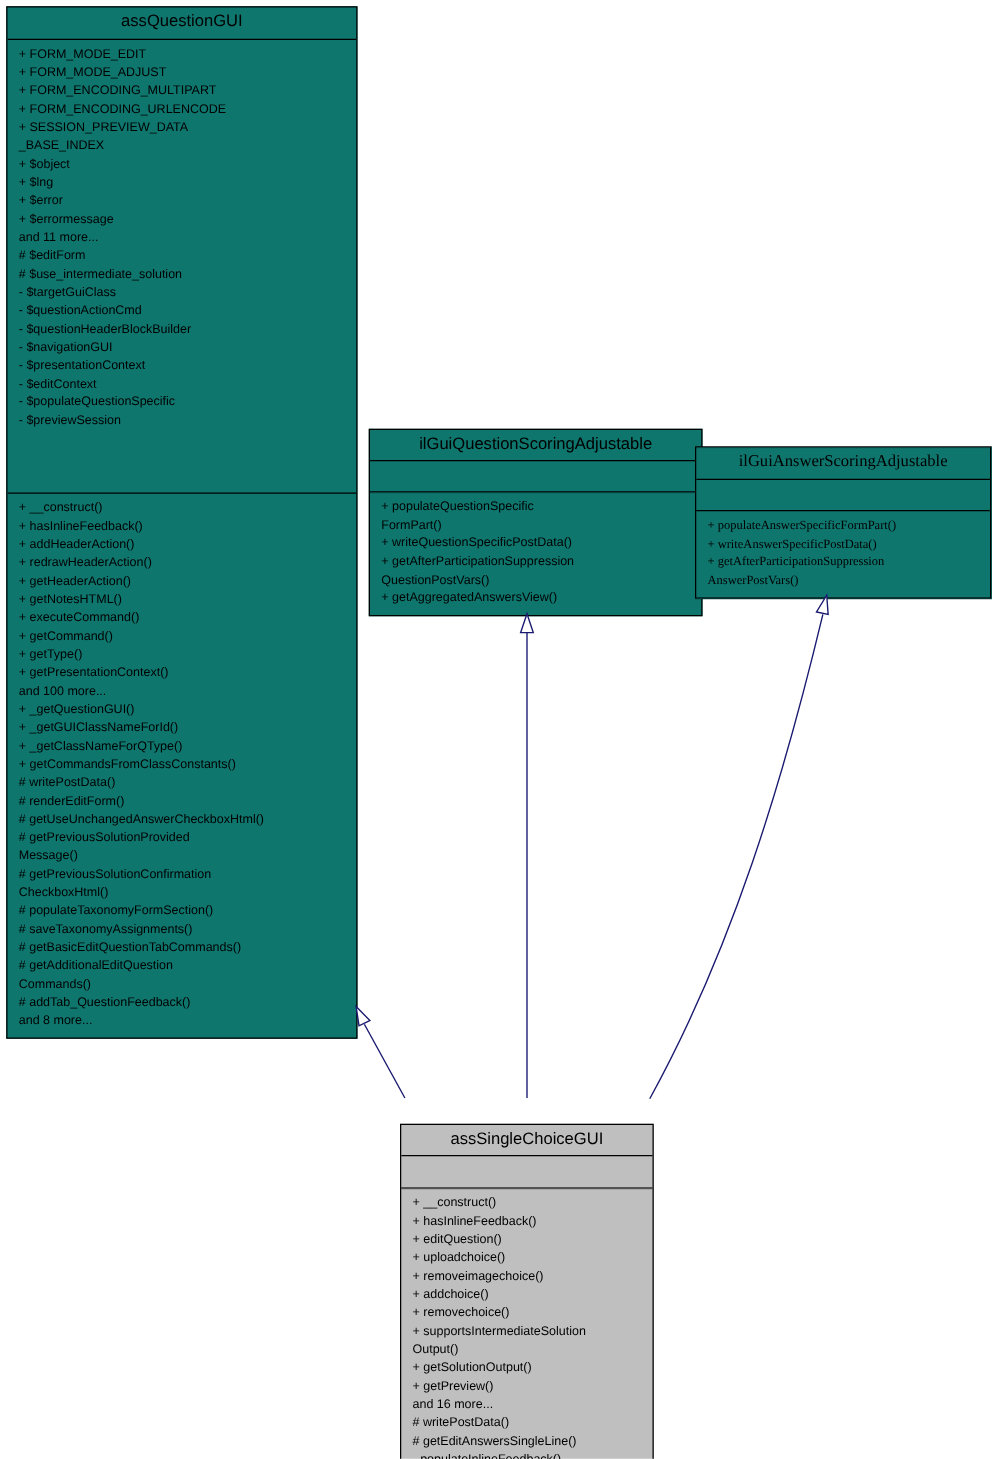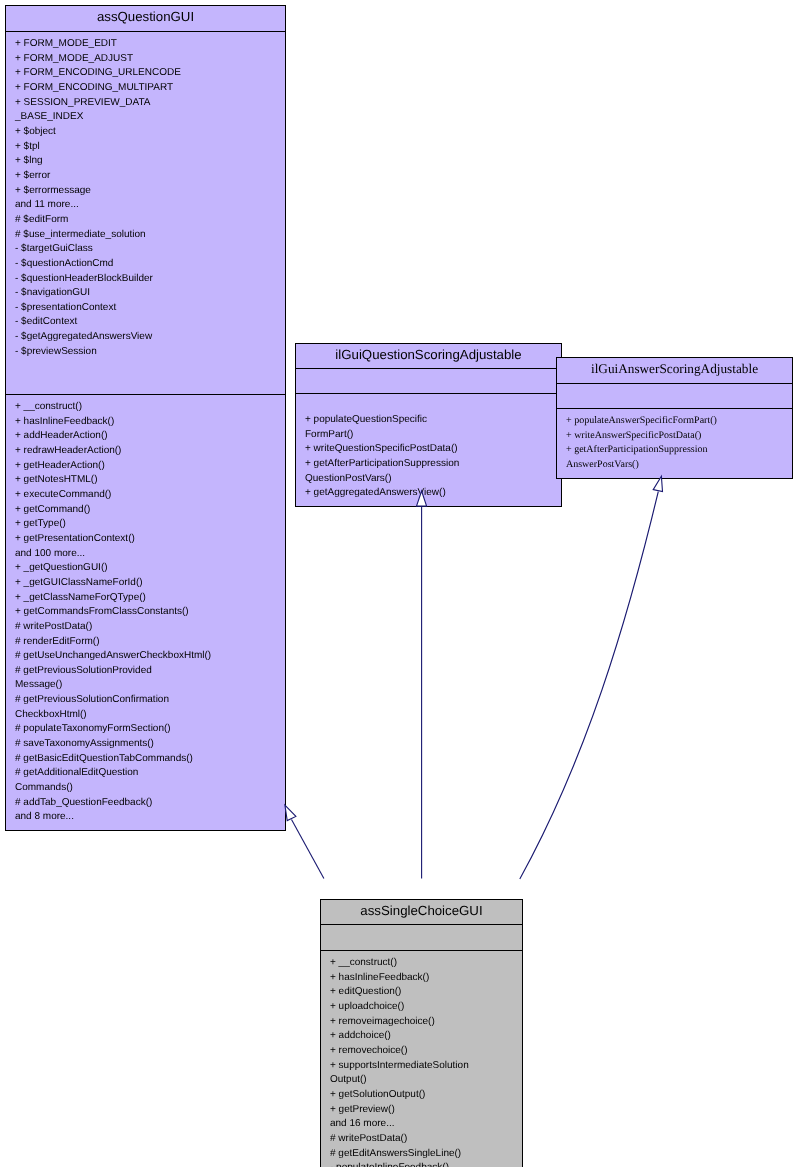--- a/index.html
+++ b/index.html
@@ -1,21 +1,21 @@
 <!DOCTYPE html>
 <html><head>
 <meta charset="utf-8">
 <title>assSingleChoiceGUI Class Diagram</title>
 <style>
   html,body{margin:0;padding:0;background:#ffffff;}
   body{width:798px;height:1167px;position:relative;overflow:hidden;
        font-family:"Liberation Sans",sans-serif;color:#000000;
        -webkit-font-smoothing:antialiased;text-rendering:geometricPrecision;}
   #canvas{position:absolute;left:0;top:0;width:798px;height:1167px;}
-  .node{position:absolute;box-sizing:border-box;border:1px solid #000000;background:#c4b5fd;}
+  .node{position:absolute;box-sizing:border-box;border:1px solid #000000;background:#0f766e;}
   .node.filled{background:#bfbfbf;}
   .node-title{text-align:center;font-size:13.25px;line-height:14.66px;
               border-bottom:1px solid #000000;box-sizing:border-box;padding-top:4px;}
   .node-attrs,.node-methods{font-size:10px;line-height:14.66px;box-sizing:border-box;
               padding:5px 3px 0px 9px;overflow:hidden;}
   .node-attrs{border-bottom:1px solid #000000;}
   .row{white-space:pre;}
   .node-title,.node-attrs,.node-methods{will-change:opacity;}
   svg.edges{position:absolute;left:0;top:0;width:798px;height:1167px;overflow:visible;}
   .edge-line{fill:none;stroke:#191970;stroke-width:1.1;}
@@ -25,39 +25,38 @@
 <body>
 
 <div id="canvas">
   <div class="node" style="left:5px;top:5px;width:281px;">
     <div class="node-title" style="height:26px;">
       <span>assQuestionGUI</span>
     </div>
     <div class="node-attrs" style="height:363px;">
       <div class="row">+ FORM_MODE_EDIT</div>
       <div class="row">+ FORM_MODE_ADJUST</div>
+      <div class="row">+ FORM_ENCODING_MULTIPART</div>
       <div class="row">+ FORM_ENCODING_URLENCODE</div>
-      <div class="row">+ FORM_ENCODING_MULTIPART</div>
       <div class="row">+ SESSION_PREVIEW_DATA</div>
       <div class="row">_BASE_INDEX</div>
       <div class="row">+ $object</div>
-      <div class="row">+ $tpl</div>
       <div class="row">+ $lng</div>
       <div class="row">+ $error</div>
       <div class="row">+ $errormessage</div>
       <div class="row">and 11 more...</div>
       <div class="row"># $editForm</div>
       <div class="row"># $use_intermediate_solution</div>
       <div class="row">- $targetGuiClass</div>
       <div class="row">- $questionActionCmd</div>
       <div class="row">- $questionHeaderBlockBuilder</div>
       <div class="row">- $navigationGUI</div>
       <div class="row">- $presentationContext</div>
       <div class="row">- $editContext</div>
-      <div class="row">- $getAggregatedAnswersView</div>
+      <div class="row">- $populateQuestionSpecific</div>
       <div class="row">- $previewSession</div>
     </div>
     <div class="node-methods" style="height:435px;">
       <div class="row">+ __construct()</div>
       <div class="row">+ hasInlineFeedback()</div>
       <div class="row">+ addHeaderAction()</div>
       <div class="row">+ redrawHeaderAction()</div>
       <div class="row">+ getHeaderAction()</div>
       <div class="row">+ getNotesHTML()</div>
       <div class="row">+ executeCommand()</div>
@@ -84,21 +83,21 @@
       <div class="row"># addTab_QuestionFeedback()</div>
       <div class="row">and 8 more...</div>
     </div>
   </div>
   <div class="node" style="left:295px;top:343px;width:267px;">
     <div class="node-title" style="height:25px;">
       <span>ilGuiQuestionScoringAdjustable</span>
     </div>
     <div class="node-attrs" style="height:25px;">
     </div>
-    <div class="node-methods" style="height:98px;margin-top:14px;">
+    <div class="node-methods" style="height:98px;">
       <div class="row">+ populateQuestionSpecific</div>
       <div class="row">FormPart()</div>
       <div class="row">+ writeQuestionSpecificPostData()</div>
       <div class="row">+ getAfterParticipationSuppression</div>
       <div class="row">QuestionPostVars()</div>
       <div class="row">+ getAggregatedAnswersView()</div>
     </div>
   </div>
   <div class="node" style="left:556px;top:357px;width:237px;font-family:Liberation Serif, serif;">
     <div class="node-title" style="height:26px;">

